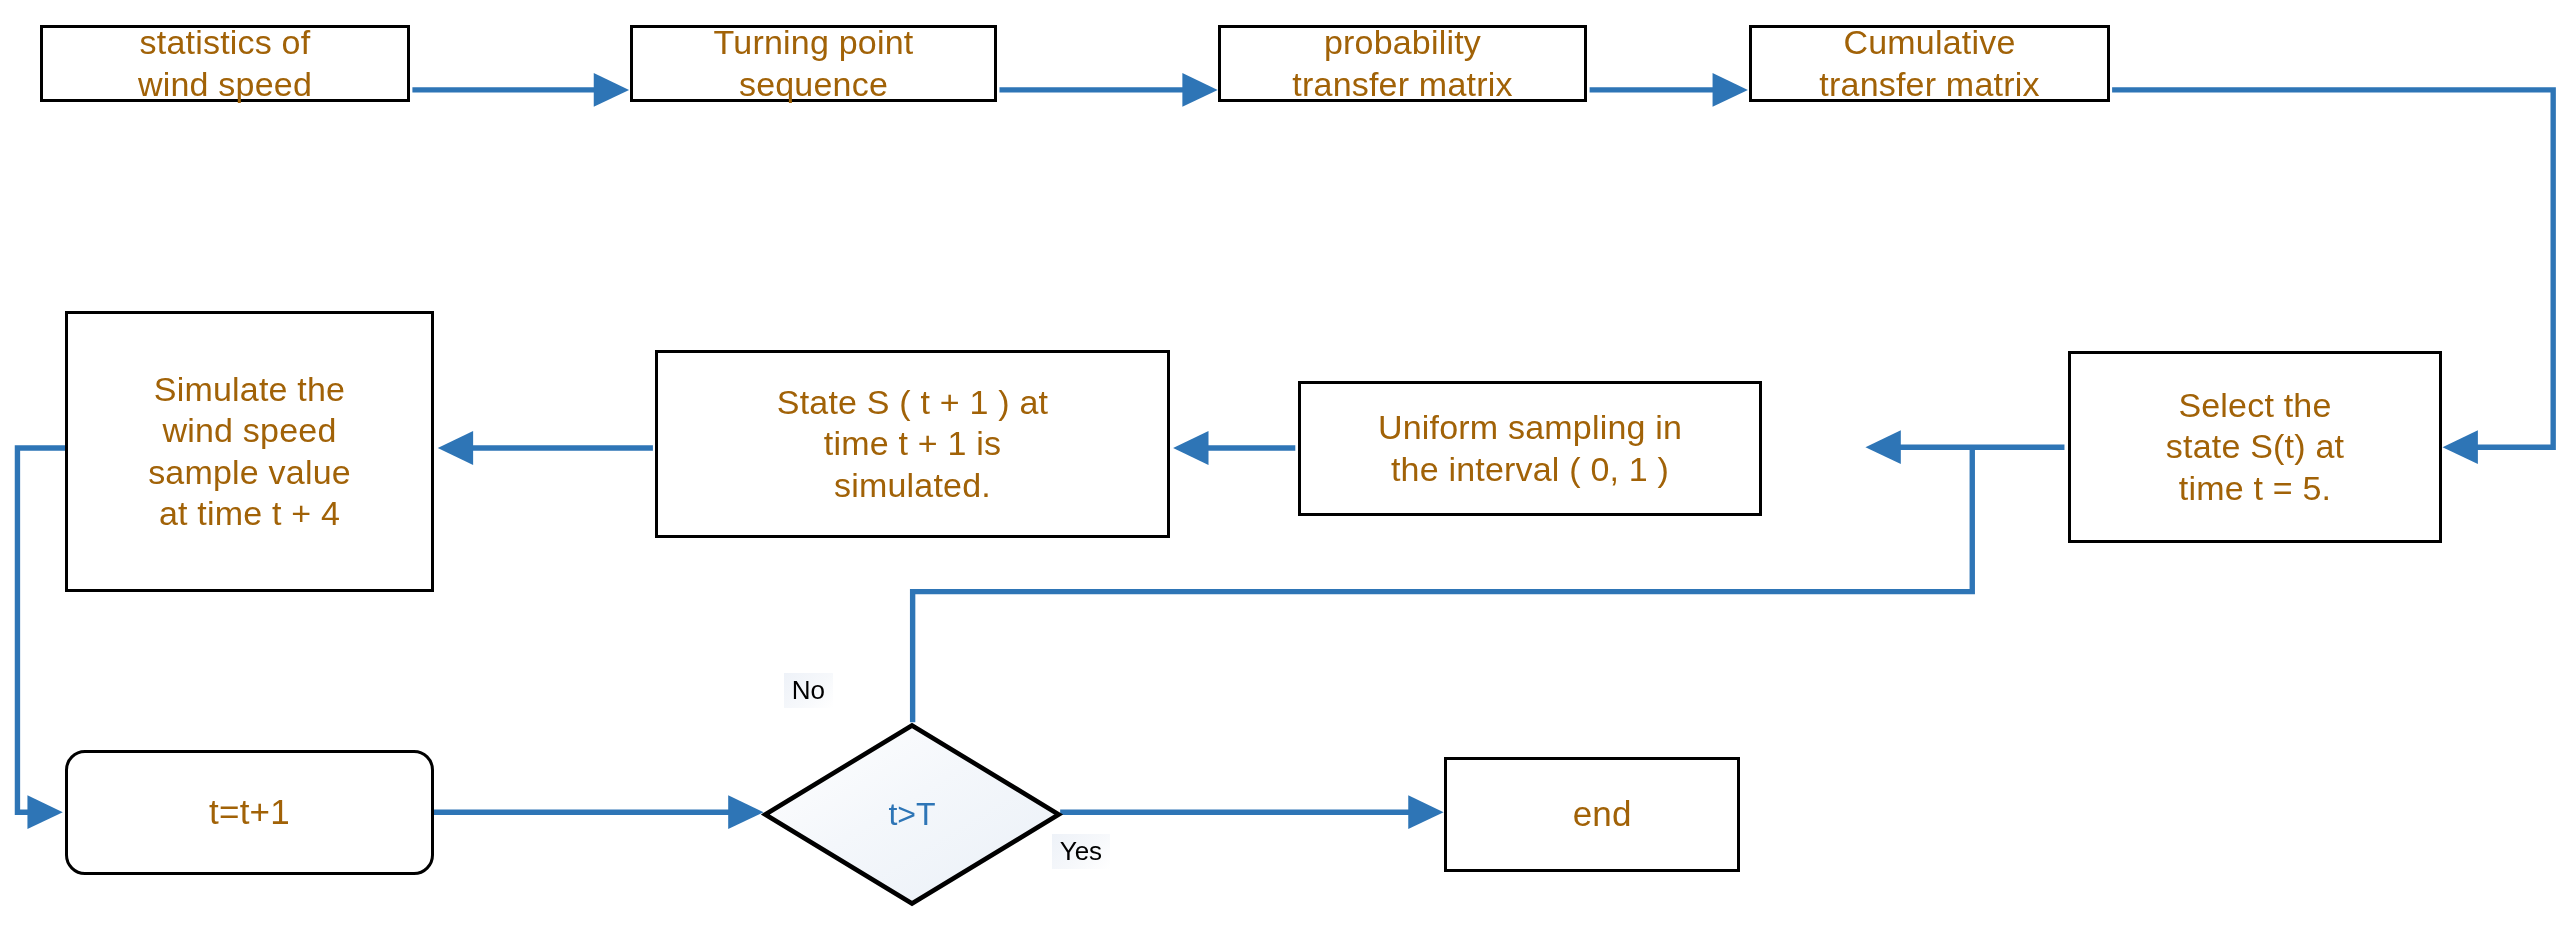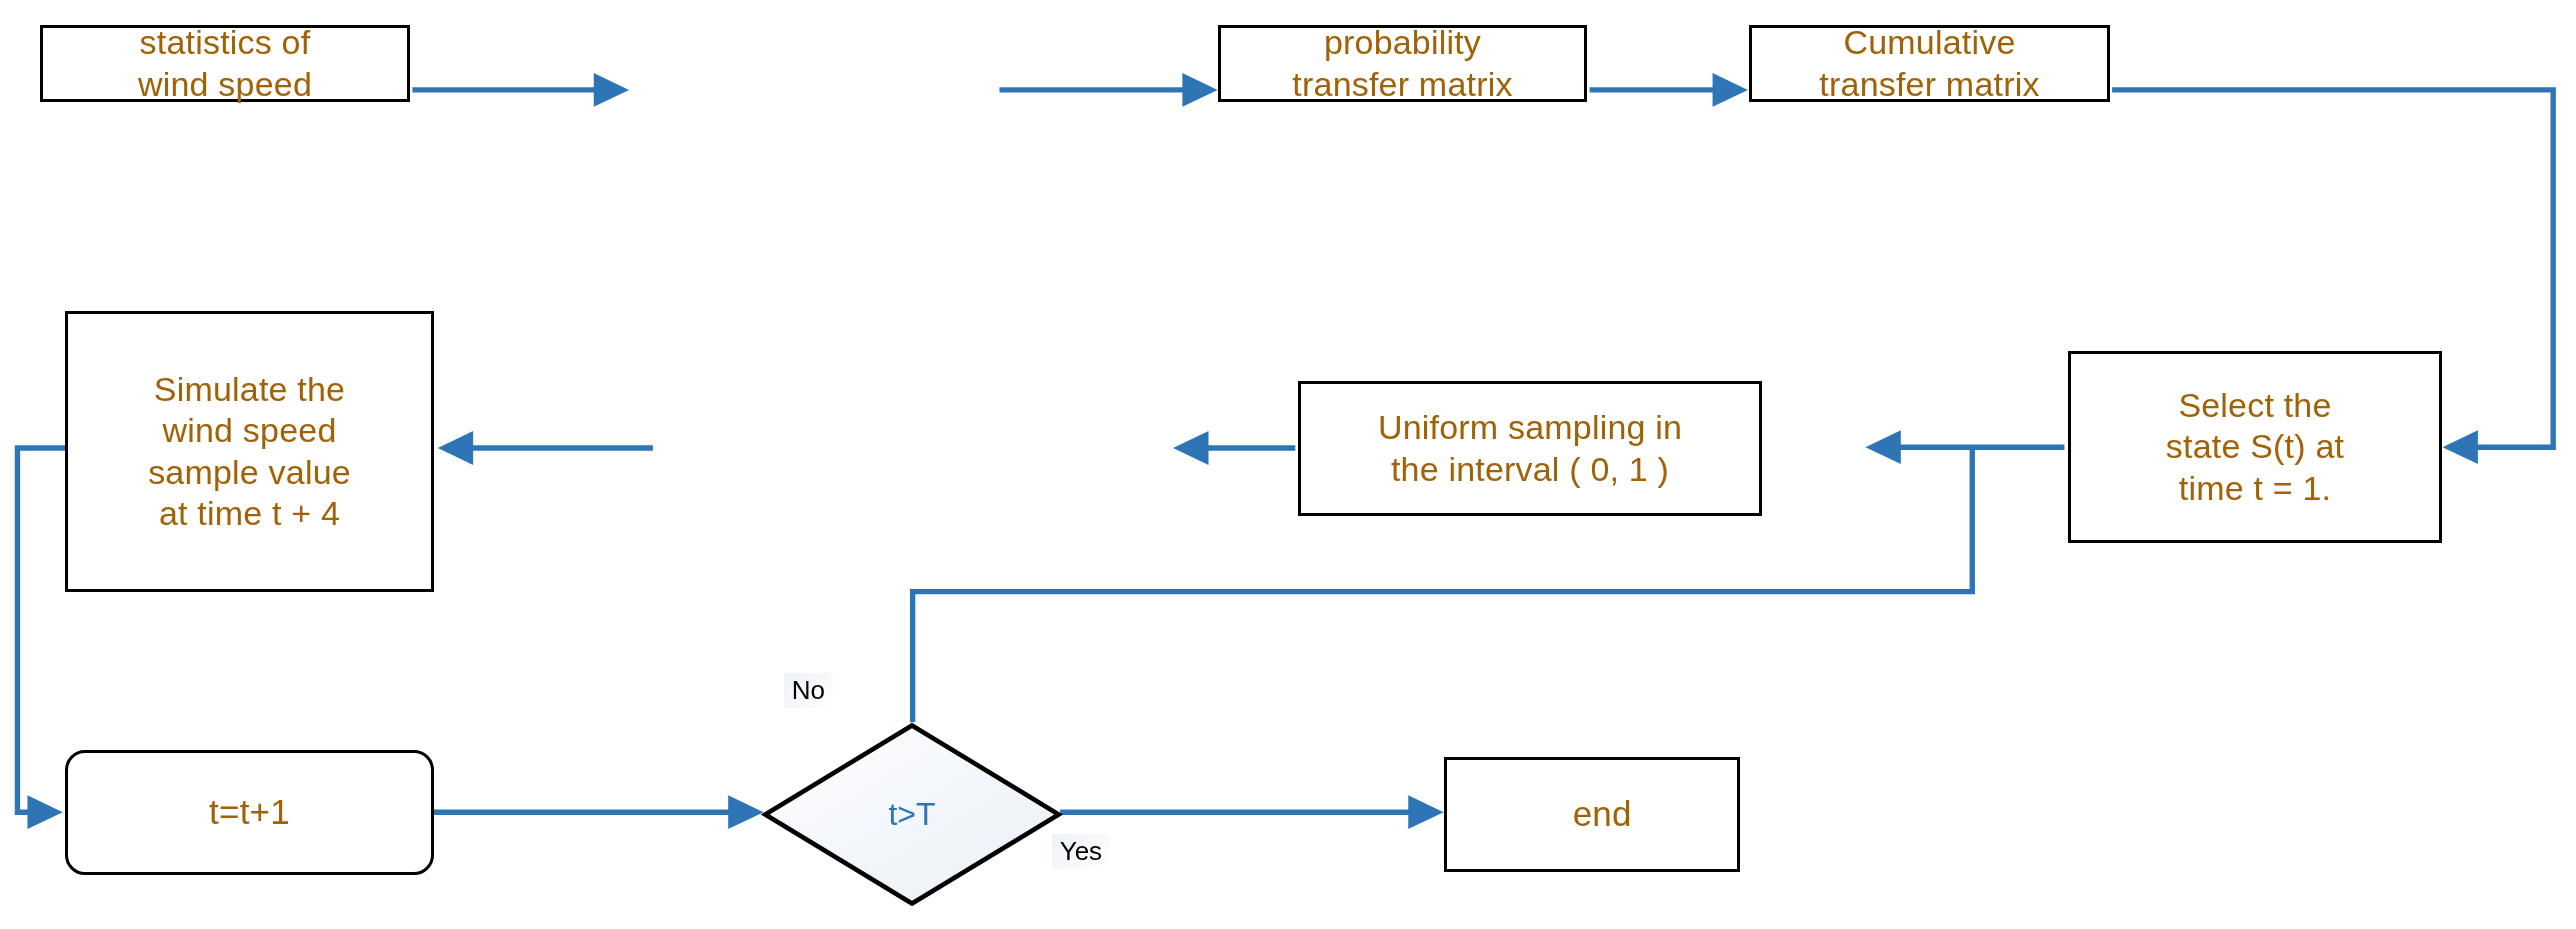--- a/index.html
+++ b/index.html
@@ -134,34 +134,39 @@
     </g>
 
     <g>
       <polyline points="1187,940 1187,770 2566,770 2566,585"></polyline>
     </g>
   </svg>
 
   <div class="node" style="left:40px;  top:25px;  width:370px; height:77px;">statistics of
 wind speed</div>
 
+  <div class="node" style="left:630px; top:25px;  width:367px; height:77px;">Turning point
+sequence</div>
 
   <div class="node" style="left:1218px;top:25px;  width:369px; height:77px;">probability
 transfer matrix</div>
 
   <div class="node" style="left:1749px;top:25px;  width:361px; height:77px;">Cumulative
 transfer matrix</div>
 
   <div class="node" style="left:2068px;top:351px; width:374px; height:192px;">Select the
 state S(t) at
-time t = 1.</div>
+time t = 5.</div>
 
   <div class="node" style="left:1298px;top:381px; width:464px; height:135px;">Uniform sampling in
 the interval ( 0, 1 )</div>
 
+  <div class="node" style="left:655px; top:350px; width:515px; height:188px;">State S ( t + 1 ) at
+time t + 1 is
+simulated.</div>
 
   <div class="node" style="left:65px;  top:311px; width:369px; height:281px;">Simulate the
 wind speed
 sample value
 at time t + 4</div>
 
   <div class="node tight" style="left:65px;  top:750px; width:369px; height:125px;border-radius:20px;">t=t+1</div>
 
   <div class="node tight" style="left:1444px;top:757px; width:296px; height:115px;padding-left:28px;">end</div>
 

